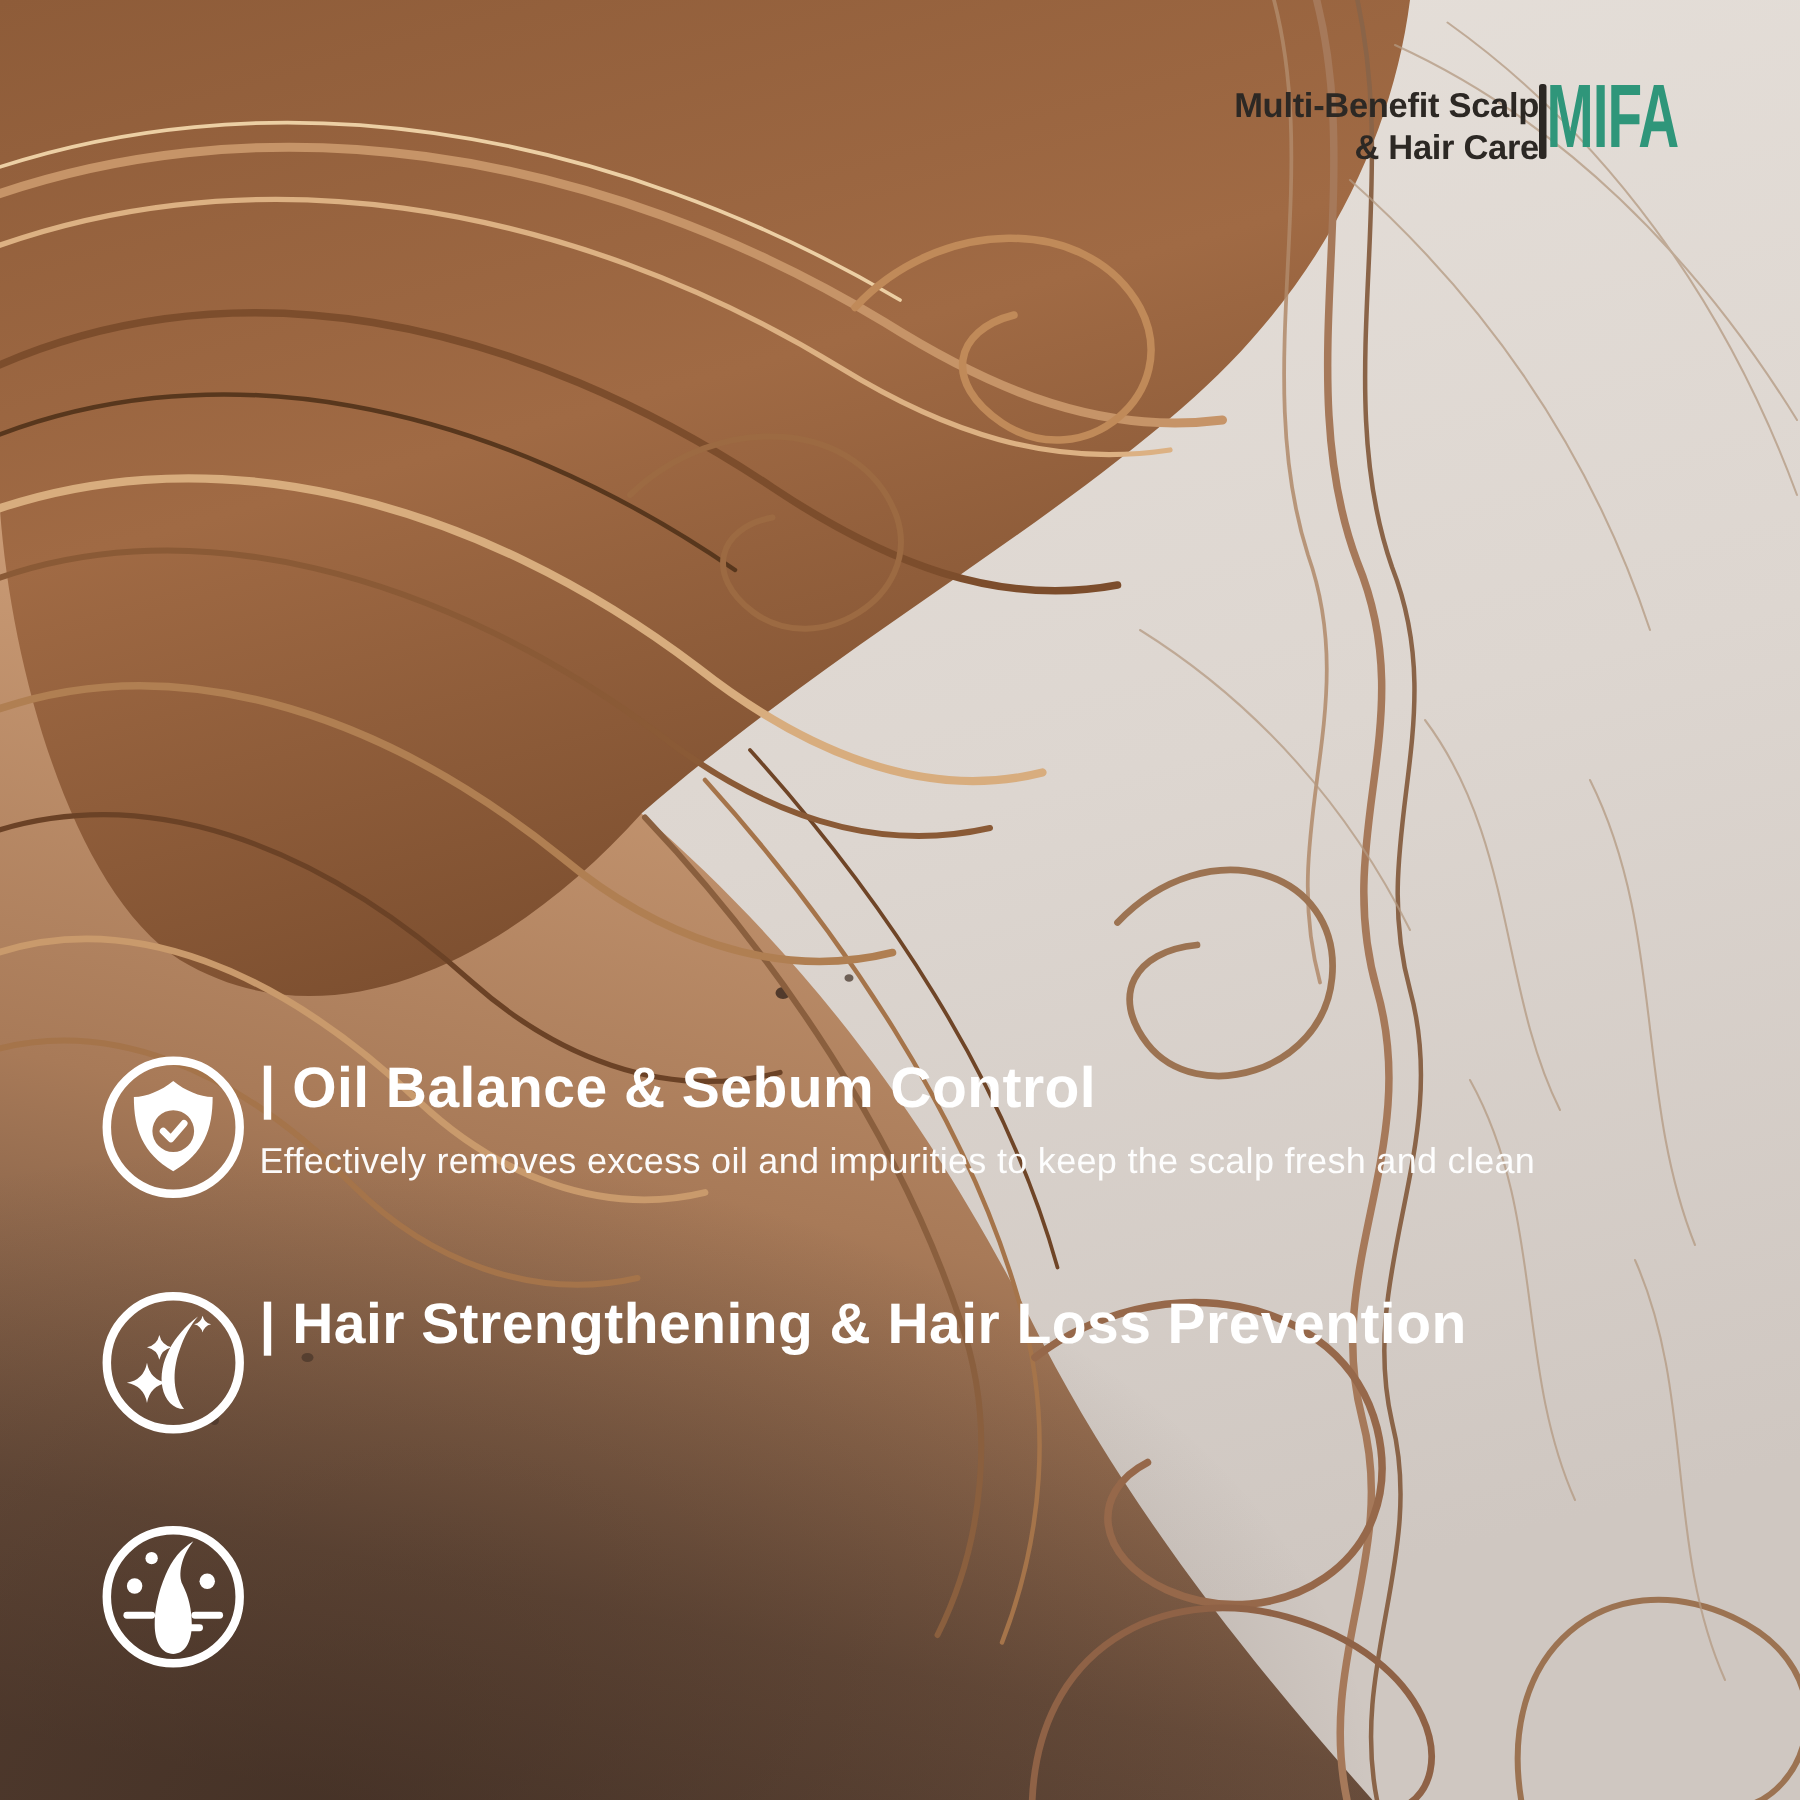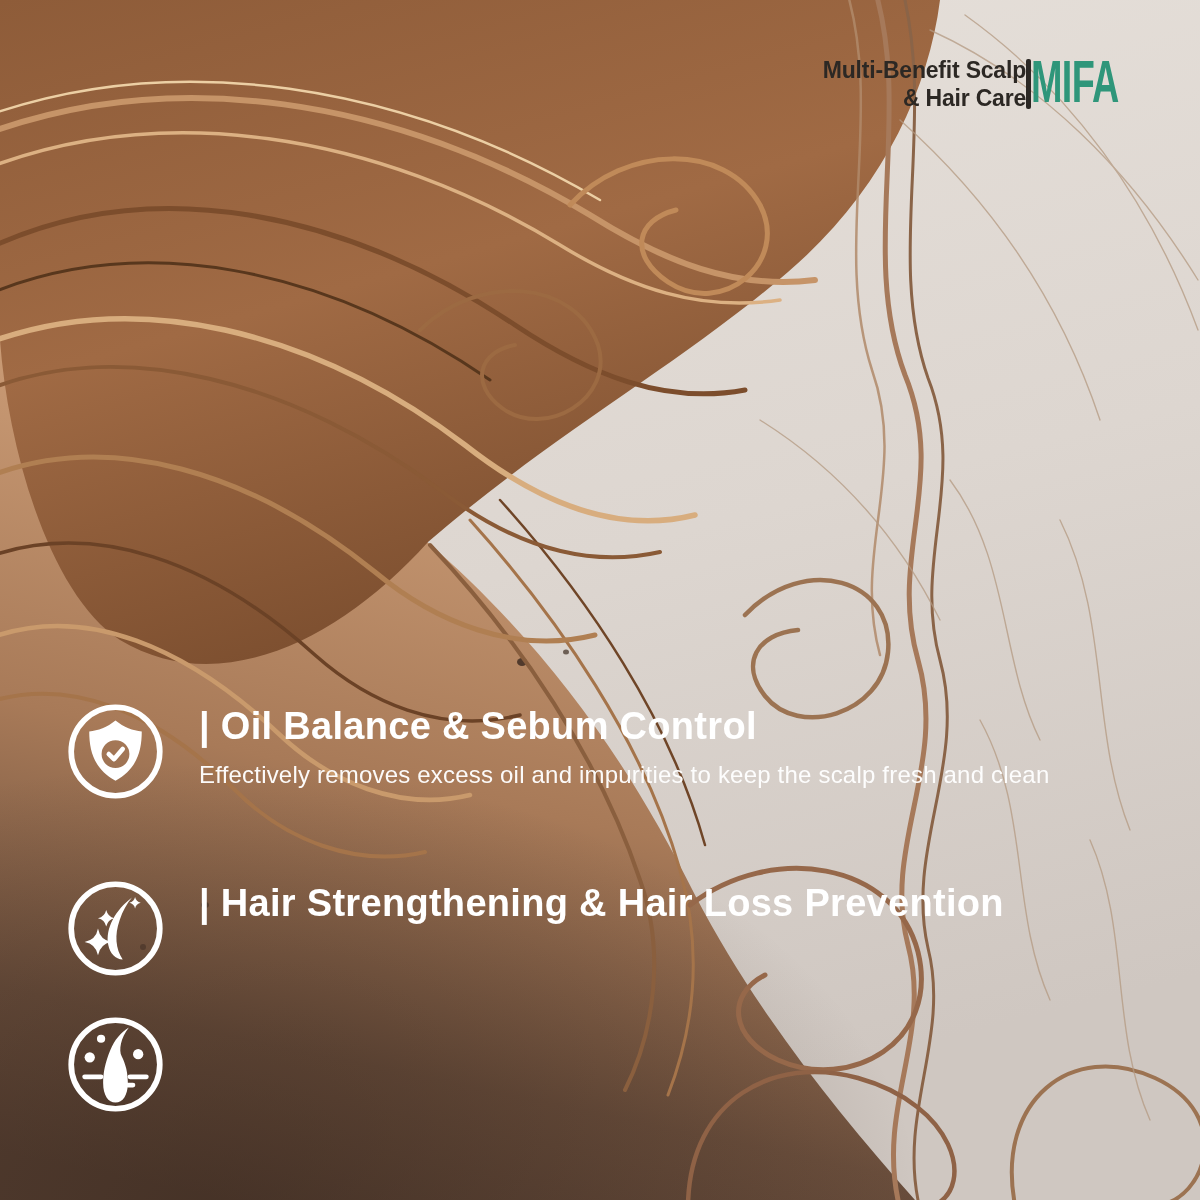--- a/index.html
+++ b/index.html
@@ -5,45 +5,45 @@
   html,body{margin:0;padding:0;background:#efece9;}
   .canvas{
     position:relative;width:1200px;height:1200px;overflow:hidden;
     font-family:"Liberation Sans",sans-serif;
   }
   .photo{position:absolute;inset:0;display:block;}
 
   
   .header{
     position:absolute;top:56px;right:70px;
-    display:flex;align-items:center;gap:0;
+    display:flex;gap:0;
   }
   .tagline{
     text-align:right;
     color:var(--tagline-text,#2c2824);
     font-size:23px;font-weight:700;line-height:1.22;letter-spacing:-.2px;
   }
   .tagline span{display:block;}
   .divider{width:5px;height:50px;border-radius:2px;background:var(--tagline-text,#2c2824);}
   .brand-box{width:99px;height:48px;position:relative;}
   .brand{
     position:absolute;left:0;top:50%;
     transform:translateY(-54%) scale(.63,1);transform-origin:left center;
     font-size:60px;font-weight:900;letter-spacing:-1px;white-space:nowrap;
     color:var(--brand-green,#2f967a);
   }
 
   
   .features{position:absolute;left:64px;top:0;width:1110px;height:1200px;pointer-events:none;}
   .feature{
-    position:absolute;left:0;display:flex;align-items:flex-start;gap:32px;
+    position:absolute;left:0;display:flex;align-items:flex-start;gap:6px;
     color:var(--overlay-text,#ffffff);
   }
   .feature.f1{top:700px;}
-  .feature.f2{top:857px;margin-top:20px;}
+  .feature.f2{top:857px;}
   .feature.f3{top:1013px;}
   .icon-wrap{flex:0 0 103px;width:103px;height:103px;display:block;}
   .icon-wrap svg{width:103px;height:103px;display:block;}
   .feature-texts{padding-top:5px;}
   .feature-title{
     margin:0;font-size:38px;font-weight:700;line-height:1.12;letter-spacing:.3px;
     white-space:nowrap;
   }
   .feature-desc{
     margin:13px 0 0 0;font-size:24px;font-weight:400;line-height:1.2;letter-spacing:.2px;

